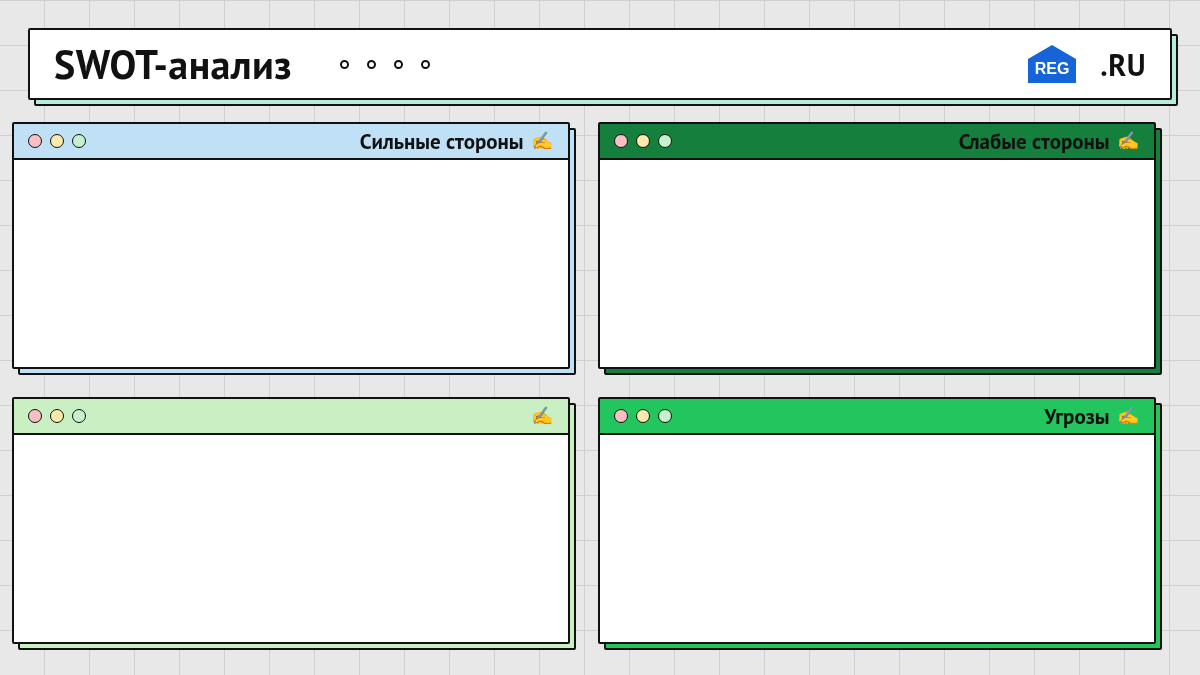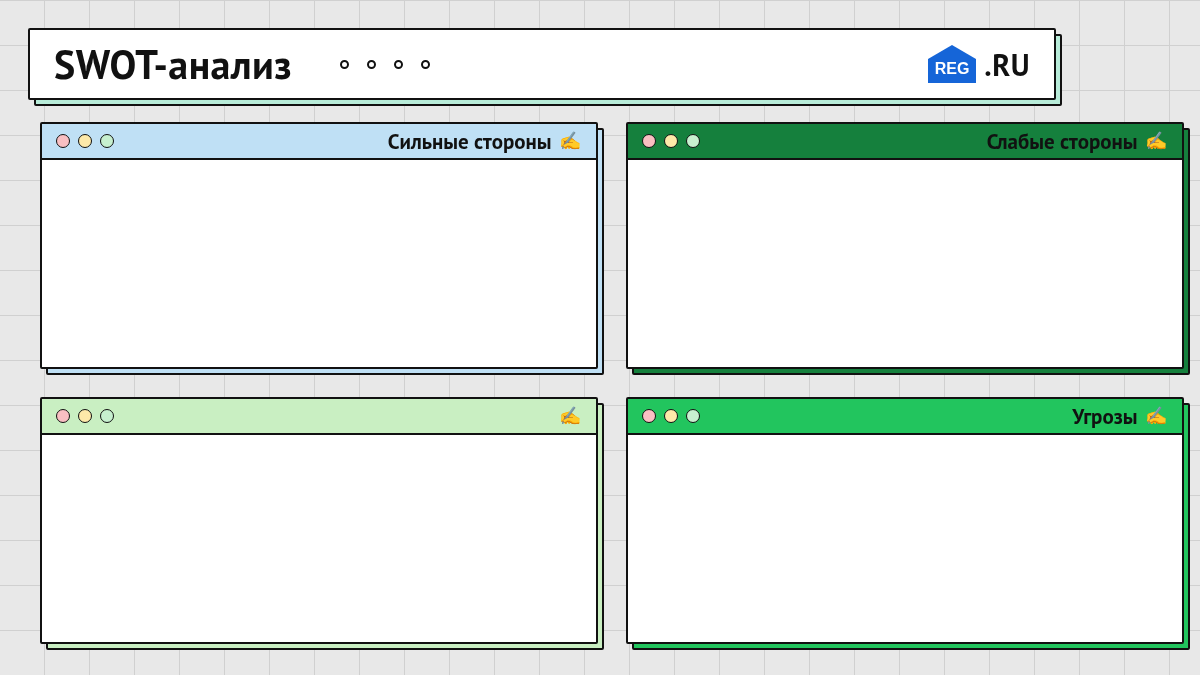--- a/index.html
+++ b/index.html
@@ -9,46 +9,46 @@
     background: #e8e8e8;
     background-image:
       repeating-linear-gradient(0deg, transparent, transparent 44px, #d0d0d0 44px, #d0d0d0 45px),
       repeating-linear-gradient(90deg, transparent, transparent 44px, #d0d0d0 44px, #d0d0d0 45px);
     font-family: "PT Sans", "Segoe UI", Arial, sans-serif;
     position: relative;
     overflow: hidden;
   }
 
   
-  .header-wrap { position: absolute; left: 28px; top: 28px; width: 1028px; height: 72px; }
+  .header-wrap { position: absolute; left: 28px; top: 28px; width: 1144px; height: 72px; }
   .header-shadow {
     position: absolute; left: 6px; top: 6px; width: 100%; height: 100%;
     background: #b8ecd9; border: 2px solid #111; border-radius: 2px;
   }
   .header-card {
     position: absolute; left: 0; top: 0; width: 100%; height: 100%;
     background: #fff; border: 2px solid #111; border-radius: 2px;
     display: flex; align-items: center; padding: 0 24px;
   }
   .header-title { font-size: 40px; font-weight: 800; letter-spacing: 0.5px; color: #111; }
   .header-dots { margin-left: 48px; display: flex; gap: 18px; }
   .header-dots span {
     width: 9px; height: 9px; border: 2px solid #111; border-radius: 50%;
     display: inline-block;
   }
-  .logo { margin-left: auto; display: flex; align-items: center; gap: 4px; }
+  .logo { margin-left: auto; display: flex; align-items: center; gap: 20px; }
   .logo-house {
     width: 56px; height: 42px; position: relative;
   }
   .logo-house svg { display: block; }
   .logo-ru { font-size: 30px; font-weight: 800; color: #111; letter-spacing: 0.5px; }
 
   
   .grid {
-    position: absolute; left: 40px; top: 122px; width: 1144px;
+    position: absolute; left: 12px; top: 122px; width: 1144px;
     display: grid; grid-template-columns: 1fr 1fr; grid-template-rows: 1fr 1fr;
     gap: 28px 28px; height: 522px;
   }
   .panel-wrap { position: relative; }
   .panel-shadow {
     position: absolute; left: 6px; top: 6px; right: -6px; bottom: -6px;
     border: 2px solid #111; border-radius: 2px;
   }
   .panel {
     position: absolute; inset: 0;

